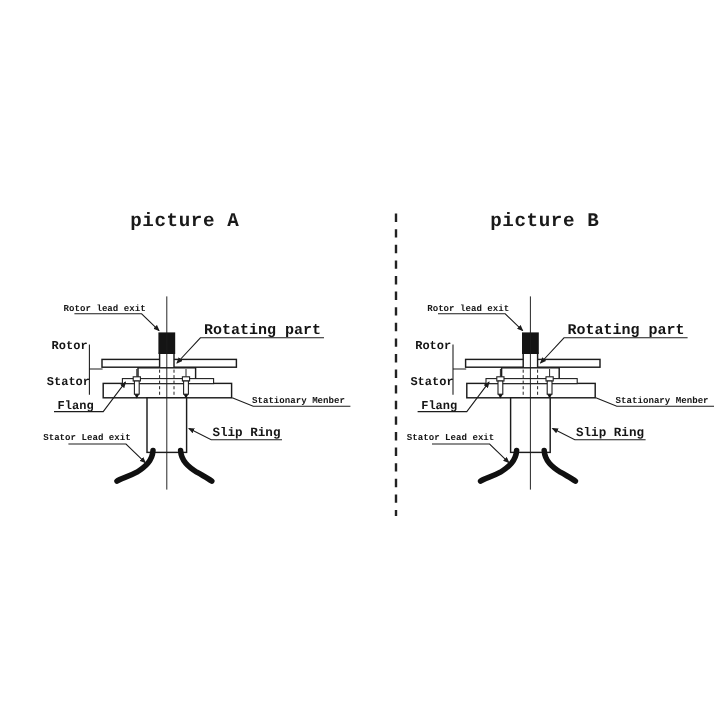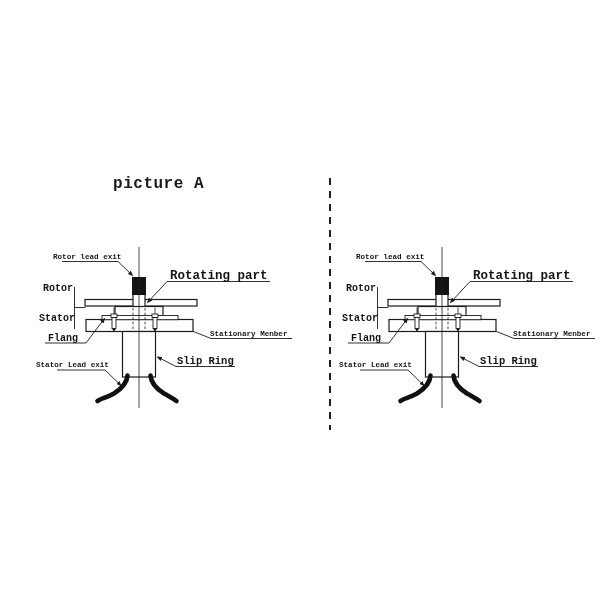--- a/index.html
+++ b/index.html
@@ -1,21 +1,21 @@
 <!DOCTYPE html>
 <html><head>
 <meta charset="utf-8">
 <style>
   html,body{margin:0;padding:0;background:#ffffff;}
   .stage{
     position:relative;width:600px;height:600px;background:#ffffff;
     font-family:"Liberation Mono","DejaVu Sans Mono",monospace;overflow:hidden;
   }
   .pic-title{
-    position:absolute;top:175px;width:100px;text-align:right;
+    position:absolute;top:175px;width:100px;text-align:center;
     font-size:16px;font-weight:bold;color:#1a1a1a;letter-spacing:.5px;white-space:nowrap;
   }
   .pic-svg{position:absolute;top:240px;width:270px;height:190px;}
   .divider-svg{position:absolute;left:327px;top:176px;width:6px;height:256px;}
   
   .part{fill:#ffffff;stroke:#1c1c1c;stroke-width:1.2;}
   .thin{stroke-width:0.9;}
   .ln{stroke:#1c1c1c;stroke-width:0.8;fill:none;}
   .hidden-ln{stroke:#1c1c1c;stroke-width:0.8;fill:none;stroke-dasharray:2.6 2;}
   .ldr{fill:none;stroke:#1c1c1c;stroke-width:0.9;}
@@ -26,20 +26,21 @@
   .t-md{font-size:10px;font-weight:bold;}
   .t-sr{font-size:10.5px;font-weight:bold;}
   .t-lg{font-size:12.5px;font-weight:bold;}
 </style>
 </head>
 <body>
 
 <div class="stage">
 
   <div class="pic-title" style="left:104px">picture A</div>
+  <div class="pic-title" style="left:404px">picture B</div>
 
   <svg class="divider-svg" viewBox="0 0 6 256">
     <line x1="3" y1="2" x2="3" y2="254" stroke="#222222" stroke-width="2" stroke-dasharray="7 6"></line>
   </svg>
 
   <svg class="pic-svg" style="left:30px" viewBox="0 0 270 190">
     <defs>
       <marker id="arwA" markerWidth="6" markerHeight="5" refX="5" refY="2.5" orient="auto">
         <path d="M0,0 L6,2.5 L0,5 Z" fill="#1c1c1c"></path>
       </marker>

